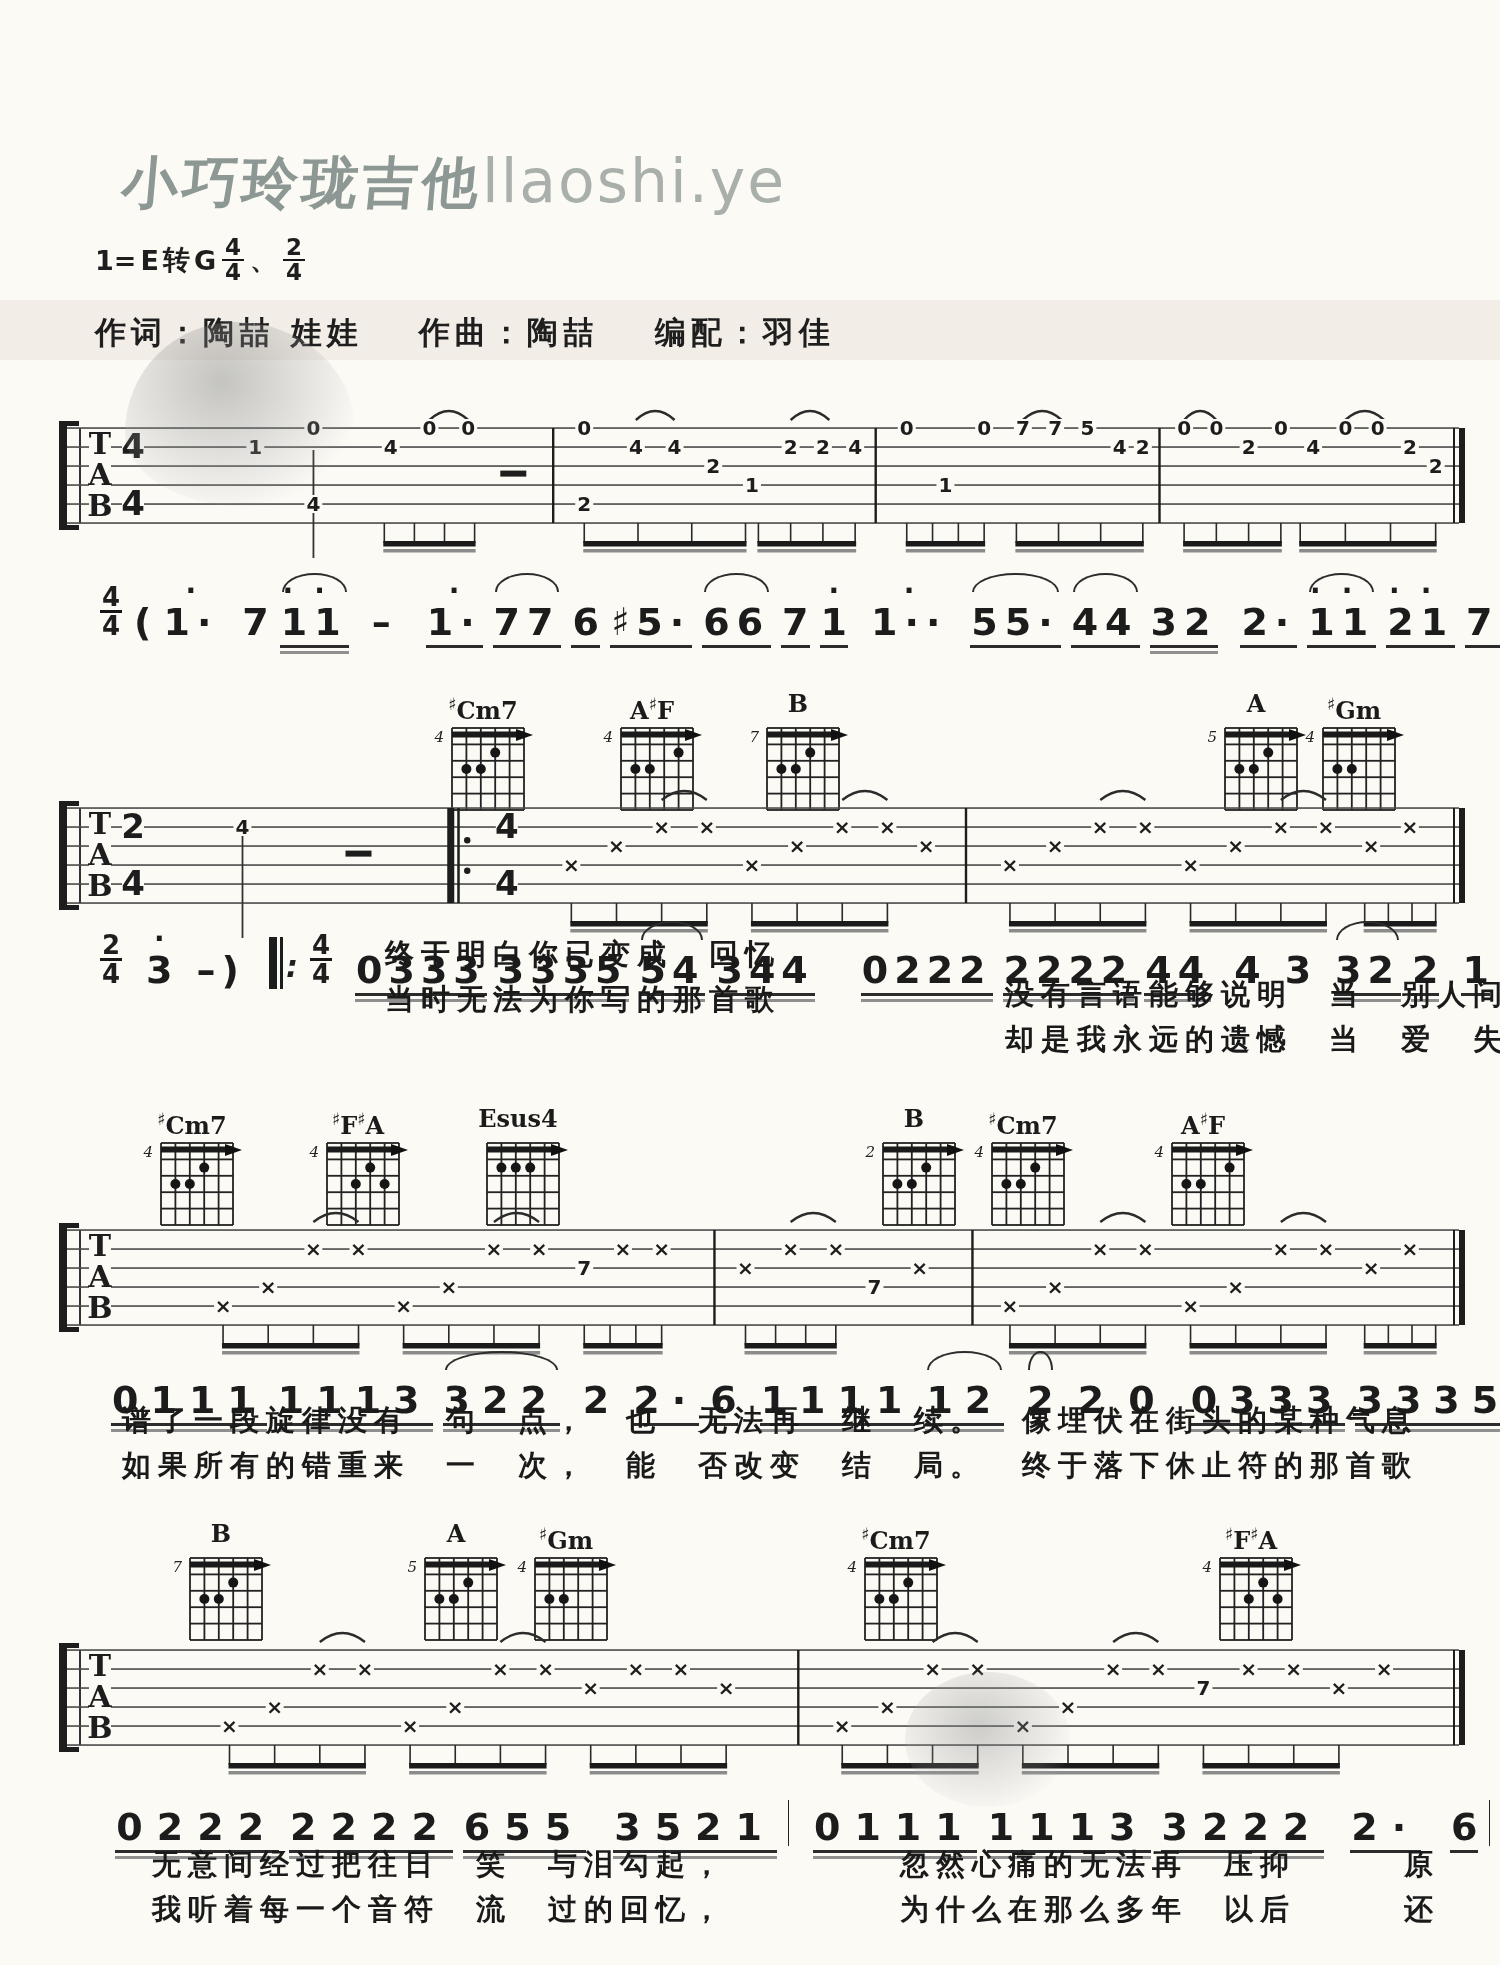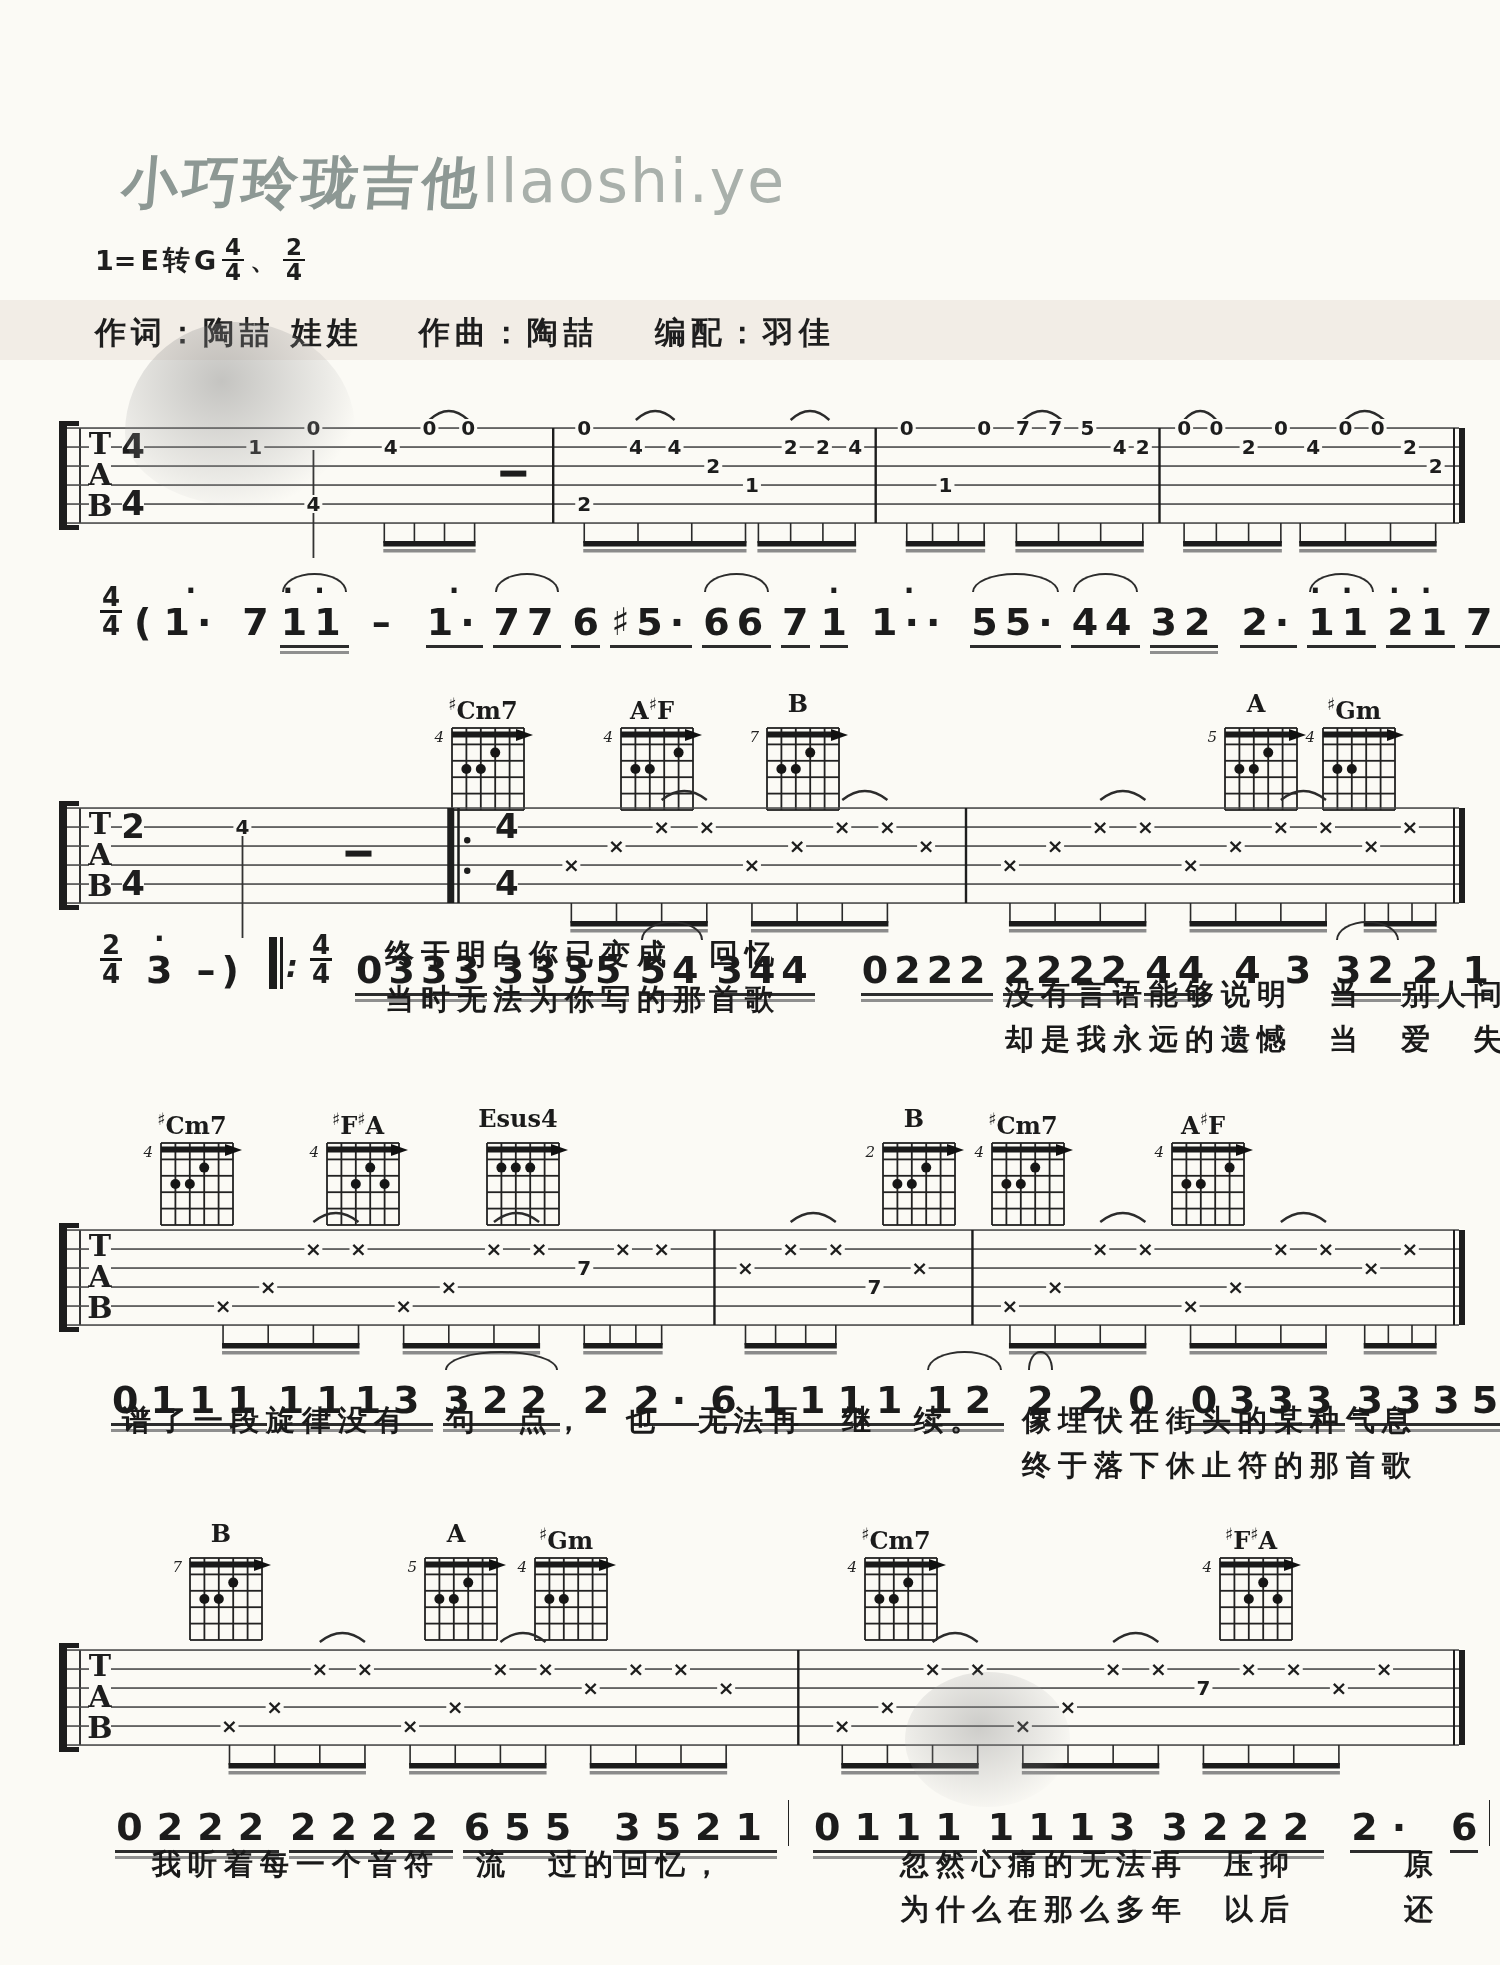--- a/index.html
+++ b/index.html
@@ -947,20 +947,21 @@
           </span>
           <span class="tok">
             <b class="txt" style="letter-spacing: 12px;">3335</b>
             <i class="ul ul1"></i>
             <i class="ul ul2"></i>
           </span>
           <span class="jbar"></span>
         </div>
         <div class="lyr" style="left: 122px; top: 1398px;">
           <div>谱了一段旋律没有　句　点，　也　无法再　继　续。</div>
+          <div>如果所有的错重来　一　次，　能　否改变　结　局。</div>
         </div>
         <div class="lyr" style="left: 1022px; top: 1398px;">
           <div>像埋伏在街头的某种气息</div>
           <div>终于落下休止符的那首歌</div>
         </div>
       </section>
       <section>
         <div class="chordrow" style="top: 1520px;">
           <div class="chord" style="left: 125px; top: 0px;"><div class="cname">B</div><svg width="110" height="100" viewBox="0 0 110 100">
               <rect x="23.1" y="10" width="1.8" height="82" fill="#222"></rect>
@@ -1219,20 +1220,21 @@
             <i class="ul ul1"></i>
           </span>
           <span class="jsp" style="width: 38px;"></span>
           <span class="tok">
             <b class="txt" style="letter-spacing: 0px;">6</b>
             <i class="ul ul1"></i>
           </span>
           <span class="jbar"></span>
         </div>
         <div class="lyr" style="left: 152px; top: 1842px;">
+          <div>无意间经过把往日　笑　与泪勾起，</div>
           <div>我听着每一个音符　流　过的回忆，</div>
         </div>
         <div class="lyr" style="left: 900px; top: 1842px;">
           <div>忽然心痛的无法再　压抑　　　原</div>
           <div>为什么在那么多年　以后　　　还</div>
         </div>
       </section>
     </div>
 
   <div class="blob blob1"></div>

